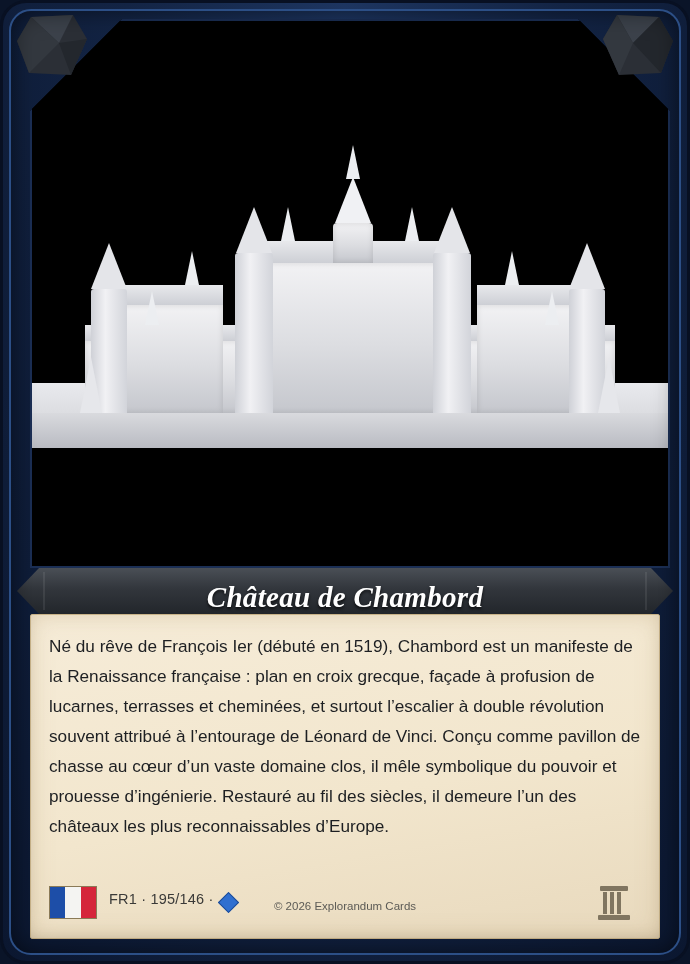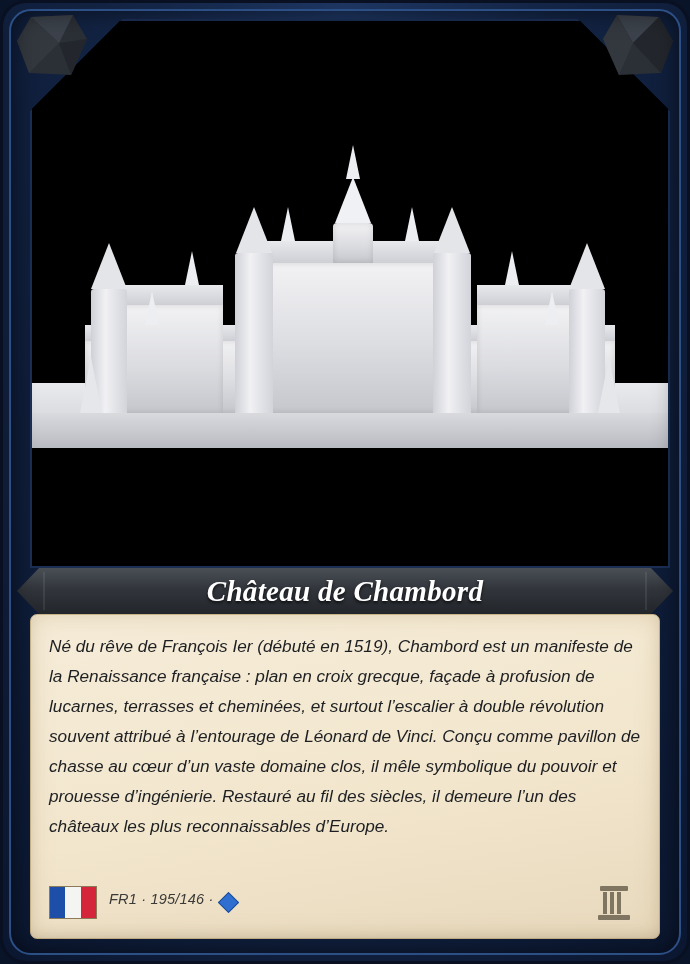--- a/index.html
+++ b/index.html
@@ -131,21 +131,21 @@
   
   .title-banner {
     position: absolute;
     left: 14px;
     right: 14px;
     top: 565px;
     height: 46px;
     background: linear-gradient(180deg, #4a4f56 0%, #32363c 45%, #22262b 100%);
     clip-path: polygon(22px 0, calc(100% - 22px) 0, 100% 50%, calc(100% - 22px) 100%, 22px 100%, 0 50%);
     display: flex;
-    align-items: center;
+    align-items: flex-end;
     justify-content: center;
     box-shadow: 0 2px 6px rgba(0,0,0,0.5);
   }
   .title-banner .edge {
     position: absolute;
     top: 4px; bottom: 4px;
     width: 2px;
     background: rgba(255,255,255,0.08);
   }
   .title-text {
@@ -160,23 +160,22 @@
 
   
   .text-panel {
     position: absolute;
     left: 27px;
     right: 27px;
     top: 611px;
     bottom: 22px;
     background: linear-gradient(170deg, #f6ecd8 0%, #f2e6cd 55%, #e8d9bd 100%);
     border: 1px solid #c9b389;
-    border-radius: 7px;
+    border-radius: 2px;
     box-shadow: inset 0 0 22px rgba(180,155,110,0.35);
-    font-style: italic;
   }
   .body-text {
     position: absolute;
     left: 18px;
     right: 18px;
     top: 16px;
     font-size: 17.2px;
     line-height: 30px;
     color: #1d1f22;
   }
@@ -317,20 +316,21 @@
     <div class="body-text">Né du rêve de François Ier (débuté en 1519), Chambord est un manifeste de la Renaissance française : plan en croix grecque, façade à profusion de lucarnes, terrasses et cheminées, et surtout l’escalier à double révolution souvent attribué à l’entourage de Léonard de Vinci. Conçu comme pavillon de chasse au cœur d’un vaste domaine clos, il mêle symbolique du pouvoir et prouesse d’ingénierie. Restauré au fil des siècles, il demeure l’un des châteaux les plus reconnaissables d’Europe.</div>
 
     <div class="footer">
       <div class="flag">
         <i class="b"></i>
           <i class="w"></i>
           <i class="r"></i>
       </div>
       <div class="card-code">FR1 · 195/146 ·</div>
       <div class="rarity-diamond"></div>
+      <div class="copyright">© 2026  Explorandum Cards</div>
       <div class="column-icon">
         <svg viewBox="0 0 34 38" width="34" height="38" aria-hidden="true">
           <rect x="3" y="2" width="28" height="5" rx="1" fill="#6e6450"></rect>
           <rect x="6" y="8" width="4" height="22" fill="#6e6450"></rect>
           <rect x="13" y="8" width="4" height="22" fill="#6e6450"></rect>
           <rect x="20" y="8" width="4" height="22" fill="#6e6450"></rect>
           <rect x="1" y="31" width="32" height="5" rx="1" fill="#6e6450"></rect>
         </svg>
       </div>
     </div>

